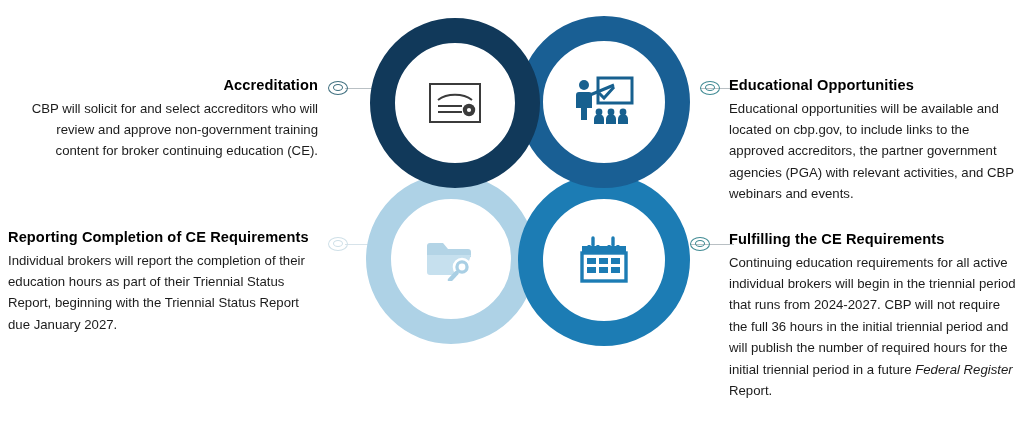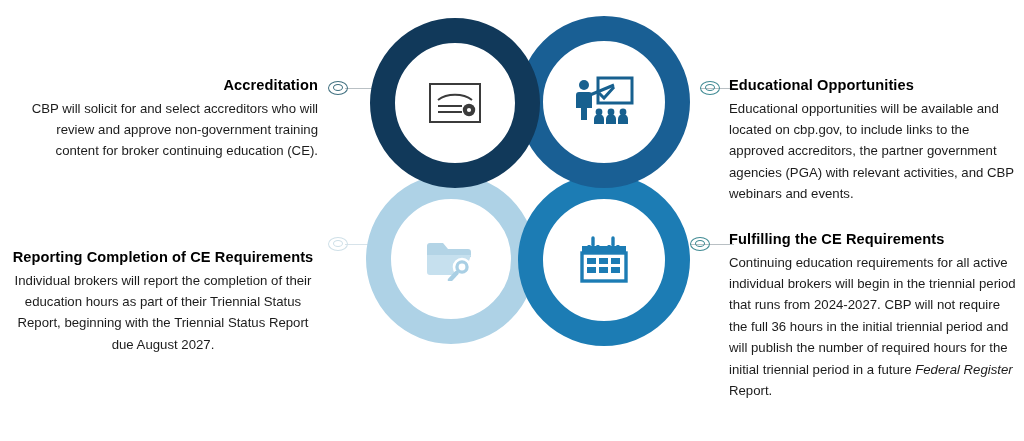--- a/index.html
+++ b/index.html
@@ -18,21 +18,21 @@
   .txt .title{
     font-size:14.6px;font-weight:bold;color:#000000;
     line-height:1.35;margin-bottom:2px;letter-spacing:.1px;
   }
   .txt .body{
     font-size:13.2px;line-height:1.62;color:#1c1c1c;
   }
   .txt em{}
 
   .tl{left:16px;  top:76px;  width:302px; text-align:right;}
-  .bl{left:8px;   top:248px; width:310px; text-align:center;}
+  .bl{left:8px;   top:228px; width:310px; text-align:left;}
   .tr{left:729px; top:76px;  width:290px; text-align:left;}
   .br{left:729px; top:230px; width:290px; text-align:left;}
 
   
   .conn{position:absolute;height:1px;background:#b9c0c4;}
   .conn.c-tl{left:345px; top:88px;  width:36px;}
   .conn.c-bl{left:345px; top:244px; width:34px;background:#d7e3ea;}
   .conn.c-tr{left:700px; top:88px;  width:34px;}
   .conn.c-br{left:690px; top:244px; width:44px;}
 
@@ -164,21 +164,21 @@
     <div class="body">Educational opportunities will be available and located on cbp.gov, to include links to the approved accreditors, the partner government agencies (PGA) with relevant activities, and CBP webinars and events.</div>
   </div>
 
   <div class="txt tl">
     <div class="title">Accreditation</div>
     <div class="body">CBP will solicit for and select accreditors who will review and approve non-government training content for broker continuing education (CE).</div>
   </div>
 
   <div class="txt bl">
     <div class="title">Reporting Completion of CE Requirements</div>
-    <div class="body">Individual brokers will report the completion of their education hours as part of their Triennial Status Report, beginning with the Triennial Status Report due August 2027.</div>
+    <div class="body">Individual brokers will report the completion of their education hours as part of their Triennial Status Report, beginning with the Triennial Status Report due January 2027.</div>
   </div>
 
   <div class="txt br">
     <div class="title">Fulfilling the CE Requirements</div>
     <div class="body">
       <span>Continuing education requirements for all active individual brokers will begin in the triennial period that runs from 2024-2027. CBP will not require the full 36 hours in the initial triennial period and will publish the number of required hours for the initial triennial period in a future </span><em>Federal Register</em><span> Report.</span>
     </div>
   </div>
 
 </div>

